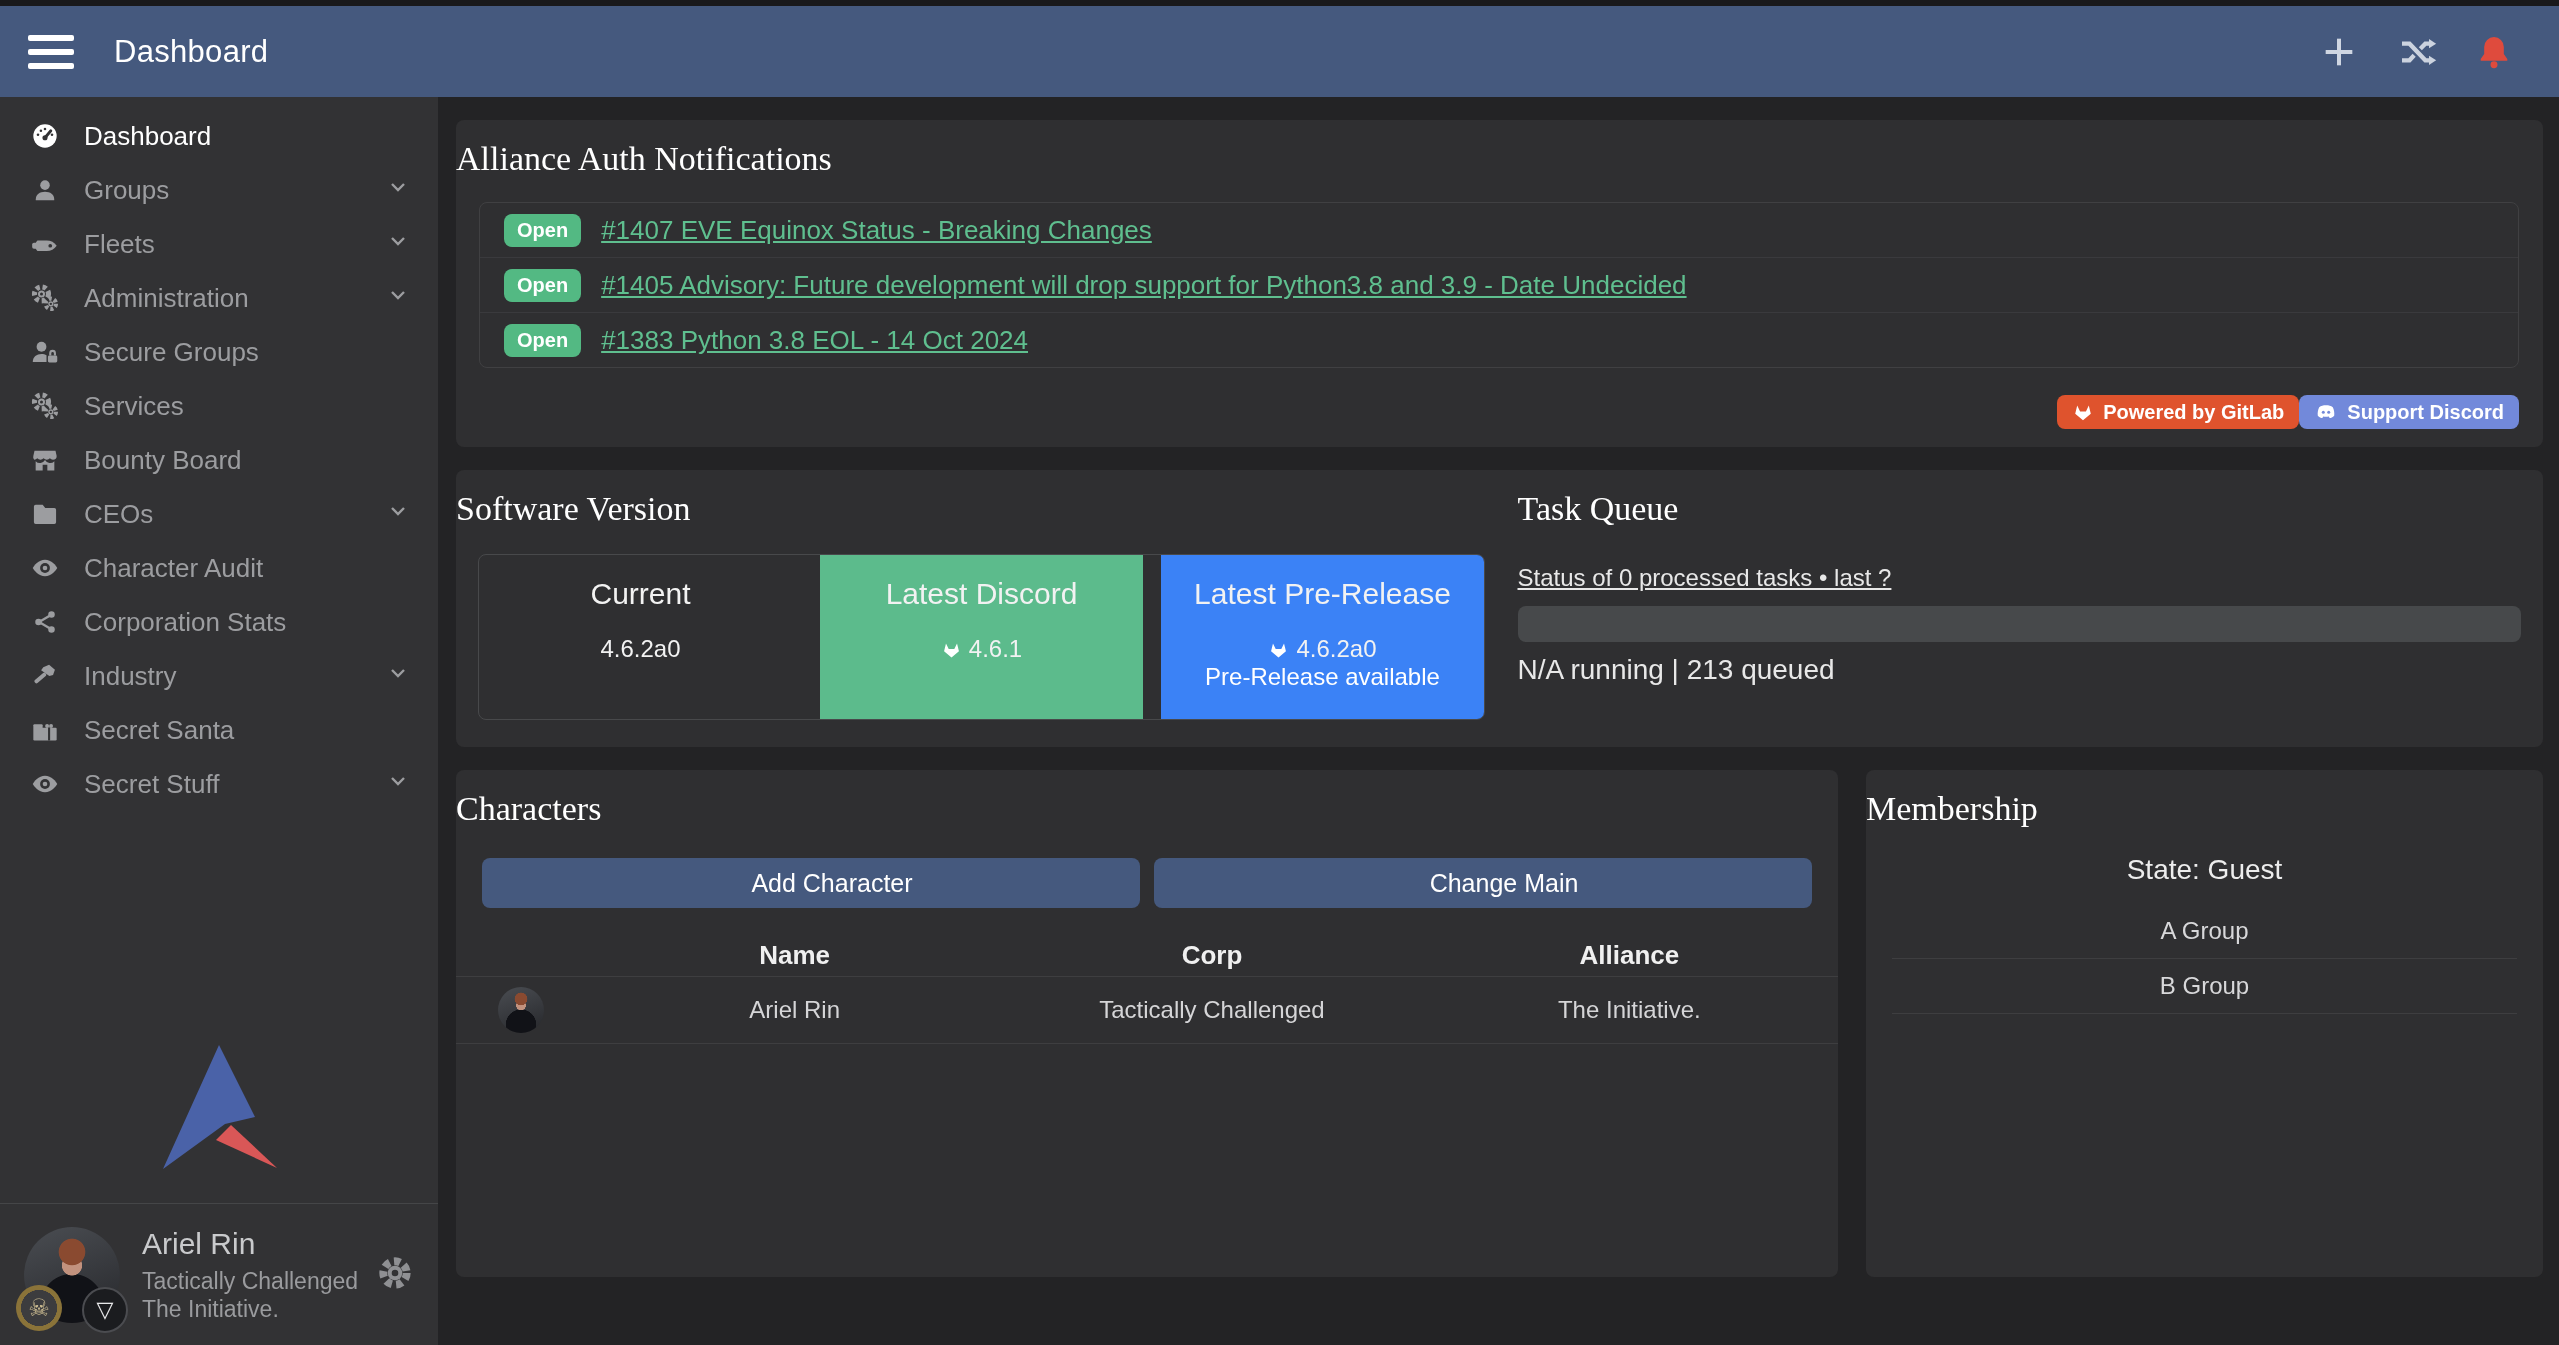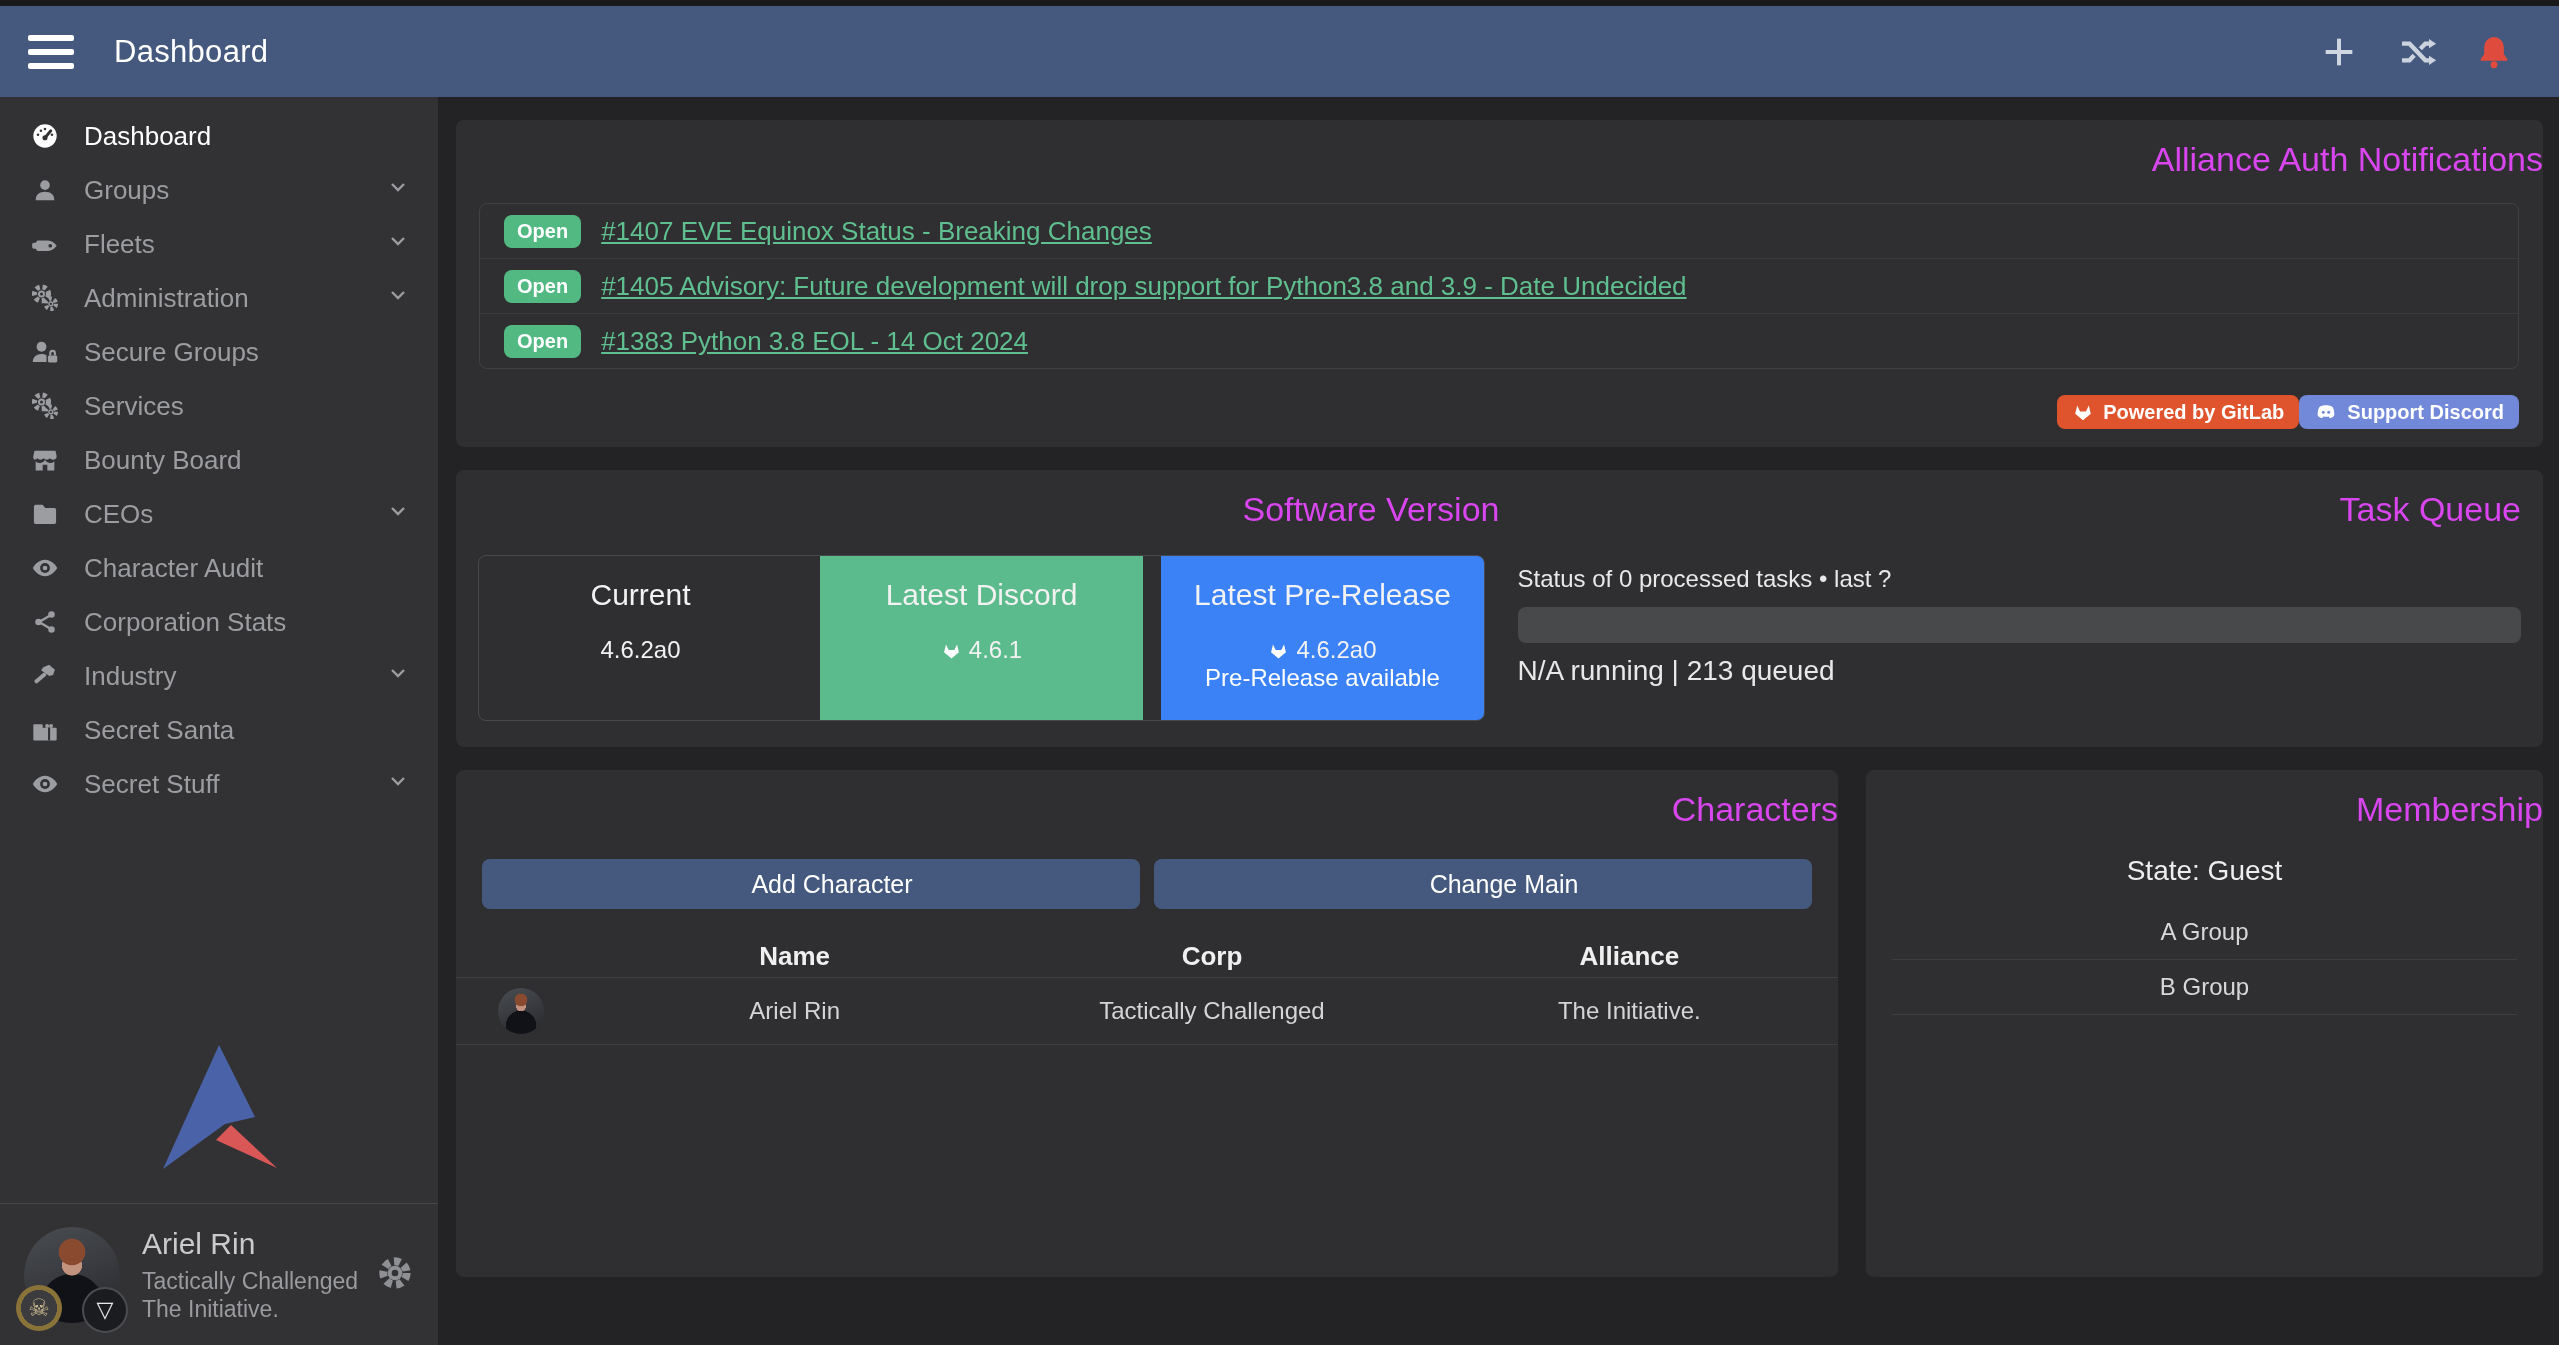--- a/index.html
+++ b/index.html
@@ -38,21 +38,21 @@
       display:flex;align-items:center;justify-content:center;font-size:24px;}
   .mini-badge.corp{left:-8px;bottom:-8px;background:radial-gradient(circle,#3c3c3e 55%,#8a7339 56% 72%,#222 73%);color:#cdbd92;}
   .mini-badge.alli{left:58px;bottom:-10px;background:#1b1c1f;border:2px solid #4b4c50;color:#e8e8ea;box-sizing:border-box;font-size:22px;}
   .user-meta{margin-left:22px;line-height:1.25;}
   .user-name{font-size:30px;color:#c9cacc;margin-bottom:4px;}
   .user-corp,.user-alli{font-size:23px;color:#9a9b9e;}
   .user-gear{margin-left:auto;cursor:pointer;}
   
   .main{position:absolute;top:97px;left:438px;width:2121px;height:1248px;}
   .panel{position:absolute;background:#2f2f31;border-radius:8px;}
-  .panel h2{margin:0;padding-top:20px;text-align:right;font-size:34px;font-weight:400;color:#d946ef;}
+  .panel h2{margin:0;padding-top:20px;text-align:left;font-size:34px;font-weight:400;color:#ffffff;font-family:Liberation Serif, serif;}
   
   .p-notif{left:18px;top:23px;width:2087px;height:327px;}
   .notif-list{margin:24px 24px 0 23px;border:1px solid #404042;border-radius:8px;overflow:hidden;}
   .notif-row{height:54px;display:flex;align-items:center;padding-left:24px;border-bottom:1px solid #3a3a3d;}
   .notif-row:last-child{border-bottom:none;}
   .status-pill{background:#53b983;color:#fff;font-size:20px;font-weight:bold;
                padding:5px 13px;border-radius:8px;flex:0 0 auto;}
   .notif-link{margin-left:20px;font-size:26px;color:#5fbf8f;text-decoration:underline;cursor:pointer;white-space:nowrap;}
   .panel-badges{position:absolute;right:24px;bottom:18px;display:flex;}
   .ext-badge{display:flex;align-items:center;gap:9px;color:#fff;font-size:20px;font-weight:bold;
@@ -64,21 +64,21 @@
   .sw-col{width:50%;box-sizing:border-box;}
   .tq-col{width:50%;box-sizing:border-box;padding:0 22px 0 18px;}
   .ver-box{margin:26px 0 0 22px;width:1005px;height:164px;border:1px solid #48494b;border-radius:8px;
            display:flex;overflow:hidden;gap:18px;}
   .ver-cell{flex:1 1 0;text-align:center;padding-top:22px;box-sizing:border-box;}
   .ver-cell .vc-head{font-size:30px;color:#f2f2f2;}
   .ver-cell .vc-ver{margin-top:24px;font-size:24px;color:#f2f2f2;display:flex;justify-content:center;align-items:center;gap:7px;}
   .ver-cell .vc-note{font-size:24px;color:#ffffff;}
   .ver-cell.stable{background:#5cbb8c;}
   .ver-cell.prerelease{background:#3b82f6;}
-  .tq-status{margin-top:36px;font-size:24px;color:#e8e8e8;}
+  .tq-status{margin-top:36px;font-size:24px;color:#e8e8e8;text-decoration:underline;}
   .tq-bar{margin-top:14px;height:36px;background:#47494b;border-radius:8px;overflow:hidden;}
   .tq-fill{height:100%;background:#5cbb8c;width:0;}
   .tq-queue{margin-top:12px;font-size:28px;color:#e8e8e8;}
   
   .p-chars{left:18px;top:673px;width:1382px;height:507px;}
   .char-buttons{margin:30px 26px 0 26px;display:flex;gap:14px;}
   .btn{flex:1 1 0;height:50px;background:#45597e;border:none;border-radius:8px;color:#fff;
        font-size:25px;font-family:inherit;cursor:pointer;padding-left:48px;}
   .char-table{margin-top:26px;}
   .ct-head,.ct-row{display:grid;grid-template-columns:130px 1fr 1fr 1fr;align-items:center;}

